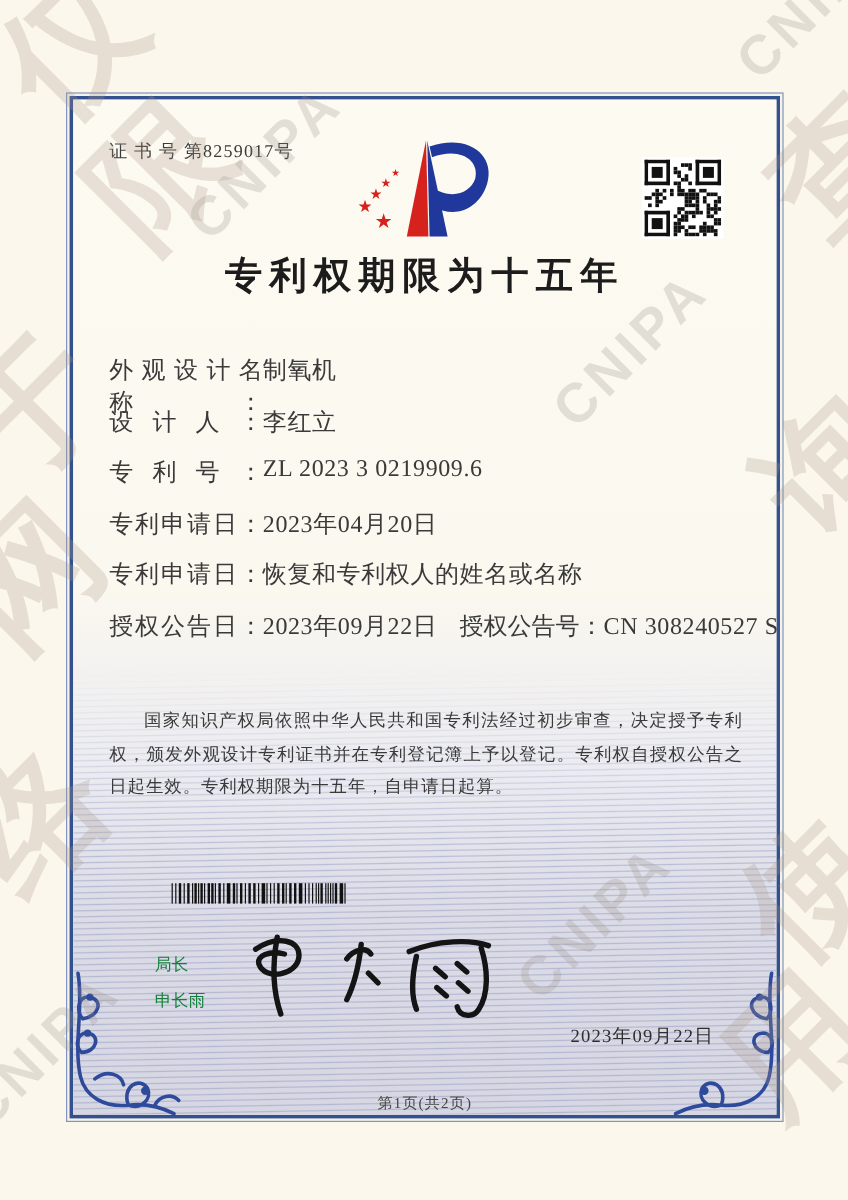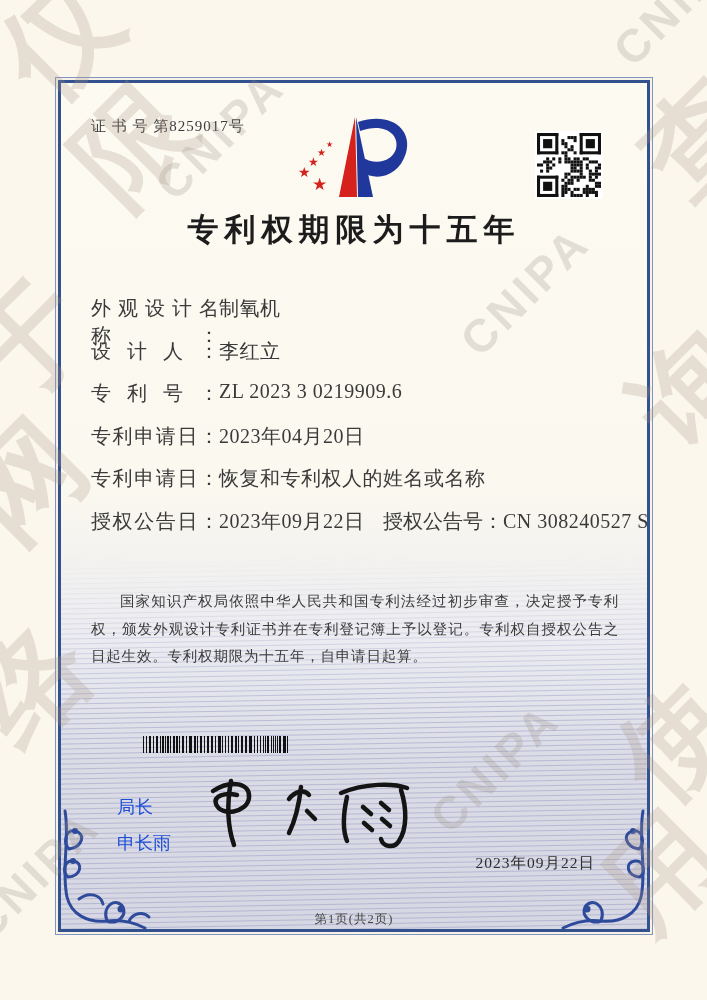--- a/index.html
+++ b/index.html
@@ -38,22 +38,22 @@
   .fvalue{letter-spacing:0.5px;}
   .col2{position:absolute;left:292px;top:0;white-space:nowrap;}
 
   .paras{position:absolute;left:30px;right:28px;top:505px;font-size:14.5px;line-height:27.5px;
     color:#3a3a3a;text-align:justify;letter-spacing:0.8px;}
   .paras p{margin:0 0 5px 0;text-indent:2em;}
 
   .barcode{position:absolute;left:82px;top:653px;width:150px;height:17px;display:flex;align-items:stretch;}
   .barcode span{display:block;height:100%;}
 
-  .signer{position:absolute;left:56px;top:712px;font-family:"Liberation Sans","DejaVu Sans",sans-serif;
-    font-size:18px;color:#1d4ed8;}
+  .signer{position:absolute;left:68px;top:712px;font-family:"Liberation Sans","DejaVu Sans",sans-serif;
+    font-size:14px;color:#15803d;}
   .signer div{margin-bottom:12px;}
   .signature{position:absolute;left:128px;top:688px;width:240px;height:82px;}
 
   .grant-date{position:absolute;right:52px;top:770px;font-size:15.5px;color:#2e2e2e;letter-spacing:1px;}
 
   .pageno{position:absolute;left:0;right:0;top:828px;text-align:center;font-size:12.5px;color:#444;letter-spacing:1px;}
 
   .flourish{position:absolute;bottom:-2px;left:-2px;width:112px;height:122px;z-index:4;}
   .flourish.right{left:auto;right:-2px;transform:scaleX(-1);}
 

